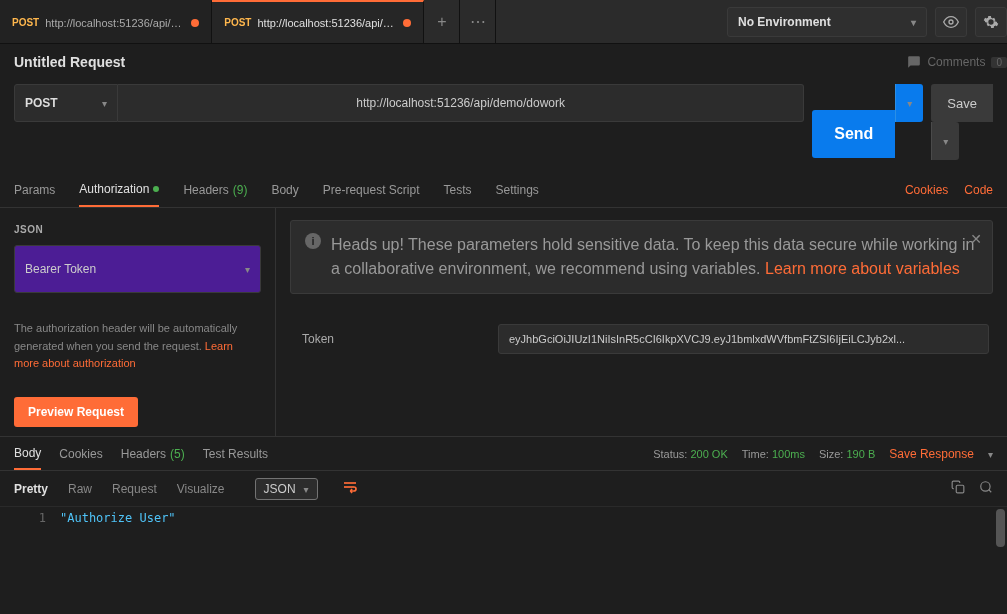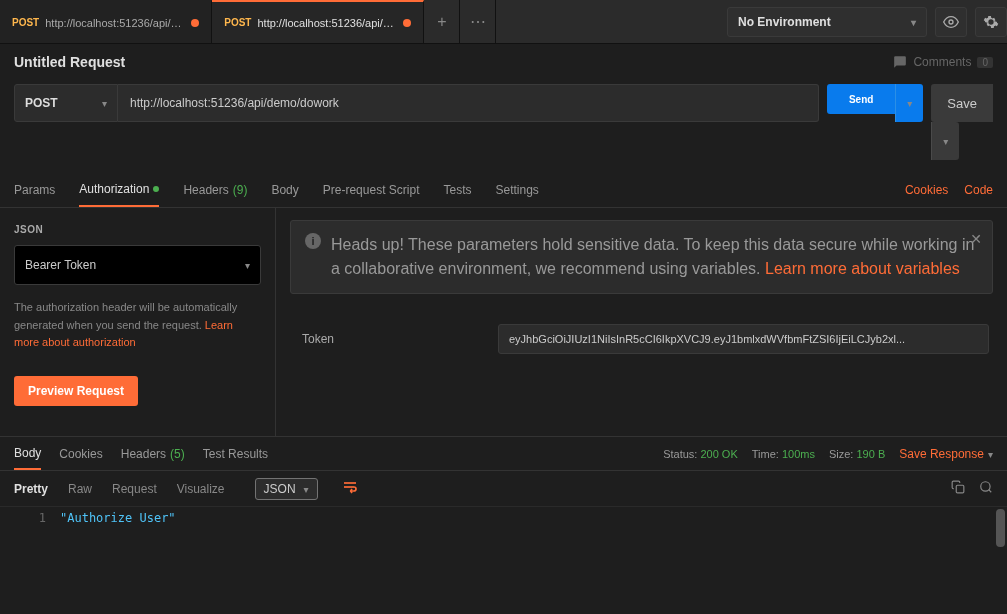--- a/index.html
+++ b/index.html
@@ -13,68 +13,68 @@
 .method-badge { color: #ffb74d; font-weight: 600; font-size: 10px; }
 .tab-url { color: #aaa; font-size: 11px; max-width: 140px; white-space: nowrap; overflow: hidden; text-overflow: ellipsis; }
 .tab.active .tab-url { color: #e0e0e0; }
 .unsaved-dot { width: 8px; height: 8px; border-radius: 50%; background: #ff6c37; }
 .tab-btn { width: 36px; display: flex; align-items: center; justify-content: center; color: #888; cursor: pointer; border-right: 1px solid #111; font-size: 16px; }
 
 .right-controls { margin-left: auto; display: flex; align-items: center; gap: 8px; height: 100%; }
 .env-select { background: #2f2f2f; border: 1px solid #3a3a3a; color: #e0e0e0; height: 30px; width: 200px; display: flex; align-items: center; justify-content: space-between; padding: 0 10px; border-radius: 3px; font-size: 12px; font-weight: 600; }
 .icon-btn { width: 32px; height: 30px; display: flex; align-items: center; justify-content: center; background: #2f2f2f; border: 1px solid #3a3a3a; border-radius: 3px; color: #aaa; cursor: pointer; }
 
-.title-row { display: flex; align-items: center; justify-content: space-between; padding: 10px 14px 6px 14px; }
+.title-row { display: flex; align-items: center; justify-content: space-between; padding: 10px 0 6px 14px; }
 .request-title { font-size: 14px; font-weight: 600; color: #e0e0e0; }
 .comments { display: flex; align-items: center; gap: 6px; color: #666; font-size: 12px;}
 .comments-count { background: #333; padding: 0 5px; border-radius: 2px; font-size: 10px;}
 
 .request-row { display: flex; gap: 8px; padding: 8px 14px 12px 14px; }
 .method-select { background: #2c2c2c; border: 1px solid #3a3a3a; width: 104px; height: 38px; display: flex; align-items: center; justify-content: space-between; padding: 0 10px; border-radius: 3px 0 0 3px; }
 .method-text { font-weight: 600; color: #ddd; font-size: 12px;}
-.url-input { flex: 1; background: #2c2c2c; border: 1px solid #3a3a3a; border-left: none; height: 38px; padding: 0 12px; color: #ccc; font-size: 12px; border-radius: 0 3px 3px 0;}
+.url-input { flex: 1; background: #2c2c2c; border: 1px solid #3a3a3a; border-left: none; height: 38px; padding: 0 12px; color: #ccc; font-size: 12px; border-radius: 0 3px 3px 0; text-align: center;}
 .send-group { display: flex; }
-.send-btn { background: #097bed; color: #fff; border: none; height: 30px; padding: 0 22px; font-weight: 600; font-size: 10px; cursor: pointer; border-radius: 3px 0 0 3px;}
+.send-btn { background: #097bed; color: #fff; border: none; height: 48px; padding: 0 22px; font-weight: 600; font-size: 16px; cursor: pointer; border-radius: 3px 0 0 3px; margin-top: 26px;}
 .send-caret { background: #097bed; color: #fff; width: 28px; height: 38px; display: flex; align-items: center; justify-content: center; border-left: 1px solid #2b8fe6; border-radius: 0 3px 3px 0; cursor:pointer;}
 .save-group { display: flex; flex-direction: column; }
 .save-btn { background: #3a3a3a; color: #ccc; border: none; height: 38px; padding: 0 16px; font-size: 13px; border-radius: 3px 0 0 3px; cursor:pointer;}
 .save-caret { background: #3a3a3a; color: #ccc; width: 28px; height: 38px; display: flex; align-items: center; justify-content: center; border-left: 1px solid #4a4a4a; border-radius: 0 3px 3px 0; cursor:pointer;}
 
 .req-tabs { display: flex; align-items: center; padding: 0 14px; border-bottom: 1px solid #333; height: 36px; gap: 24px; }
 .req-tab { color: #999; cursor: pointer; display: flex; align-items: center; gap: 4px; height: 100%; font-size: 12px; text-align: right;}
 .req-tab.active { color: #e0e0e0; border-bottom: 2px solid #ff6c37; }
 .green-dot { width: 6px; height: 6px; border-radius: 50%; background: #4caf50; }
 .header-count { color: #4caf50; }
 .req-tabs-right { margin-left: auto; display: flex; gap: 16px; }
 .link-orange { color: #ff6c37; cursor: pointer; }
 
 .auth-area { display: flex; height: 228px; }
 .auth-left { width: 276px; padding: 16px 14px; border-right: 1px solid #333; }
 .type-label { font-size: 10px; font-weight: 700; color: #aaa; letter-spacing: 0.5px; margin-bottom: 10px;}
-.type-select { background: #000000; border: 1px solid #3a3a3a; height: 40px; display: flex; align-items: center; justify-content: space-between; padding: 0 10px; border-radius: 3px; margin-bottom: 14px; font-size: 12px;}
+.type-select { background: #4c1d95; border: 1px solid #3a3a3a; height: 48px; display: flex; align-items: center; justify-content: space-between; padding: 0 10px; border-radius: 3px; margin-bottom: 27px; font-size: 12px;}
 .auth-desc { color: #888; font-size: 11px; line-height: 1.6; margin-bottom: 24px;}
 .preview-btn { background: #ff6c37; color: #fff; border: none; padding: 8px 14px; border-radius: 3px; font-size: 12px; font-weight: 600; cursor:pointer;}
 
 .auth-right { flex: 1; padding: 12px 14px; }
 .info-banner { background: #2c2c2c; border: 1px solid #3a3a3a; border-radius: 3px; padding: 12px 14px; display: flex; align-items: flex-start; gap: 10px; position: relative;}
 .info-icon { width: 16px; height: 16px; border-radius: 50%; background: #666; color: #222; display: flex; align-items: center; justify-content: center; font-size: 11px; font-weight: 700; flex-shrink: 0;}
 .info-text { color: #999; font-size: 16px; line-height: 1.5;}
 .info-close { position: absolute; right: 10px; top: 10px; color: #888; cursor: pointer; font-size: 14px;}
 .token-row { display: flex; align-items: center; margin-top: 30px; gap: 16px; padding: 0 4px; margin-left: 8px;}
 .token-label { width: 180px; color: #aaa; font-size: 12px;}
 .token-input { flex: 1; background: #2c2c2c; border: 1px solid #3a3a3a; height: 30px; padding: 0 10px; color: #ccc; font-size: 11px; border-radius: 3px; white-space: nowrap; overflow: hidden; text-overflow: ellipsis;}
 
 .divider { height: 1px; background: #333; }
 
 .resp-tabs { display: flex; align-items: center; padding: 0 14px; height: 34px; border-bottom: 1px solid #333; }
 .resp-tab { color: #999; cursor: pointer; margin-right: 18px; display: flex; align-items: center; gap: 4px; height: 100%; font-size: 12px;}
 .resp-tab.active { color: #e0e0e0; border-bottom: 2px solid #ff6c37; }
 .resp-right { margin-left: auto; display: flex; align-items: center; gap: 14px; font-size: 11px; color: #999;}
 .green-text { color: #4caf50; }
-.save-resp { color: #ff6c37; font-size: 12px; cursor: pointer; display: flex; align-items: center; gap: 4px;}
+.save-resp { color: #ff6c37; font-size: 12px; cursor: pointer; display: flex; align-items: center; gap: 14px;}
 
 .viewer-bar { display: flex; align-items: center; padding: 6px 14px; gap: 20px; border-bottom: 1px solid #2a2a2a; height: 36px;}
 .view-mode { color: #888; cursor: pointer; font-size: 12px;}
 .view-mode.active { color: #e0e0e0; font-weight: 600;}
 .json-select { background: #2c2c2c; border: 1px solid #737373; padding: 3px 8px; border-radius: 3px; display: flex; align-items: center; gap: 8px; margin-left: 10px;}
 .wrap-icon { color: #ff6c37; padding: 4px; }
 .viewer-right { margin-left: auto; display: flex; gap: 14px; color: #888;}
 
 .code-area { display: flex; font-family: "Consolas", monospace; font-size: 12px; height: 80px; position: relative;}
 .line-gutter { width: 60px; text-align: right; padding: 4px 14px 0 0; color: #666;}

